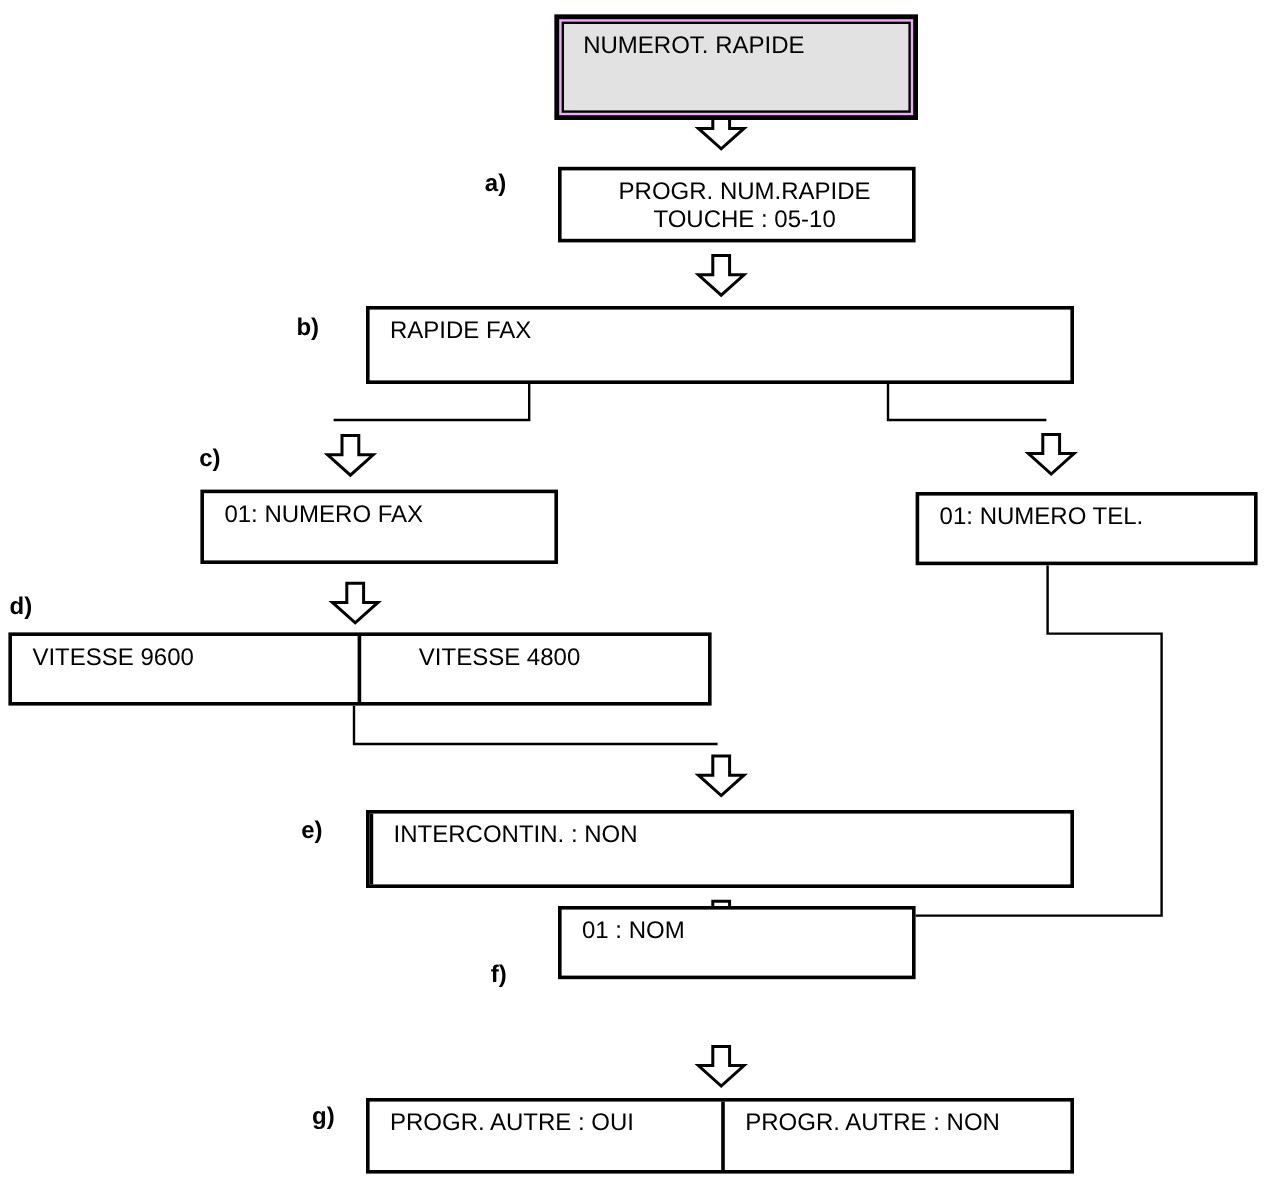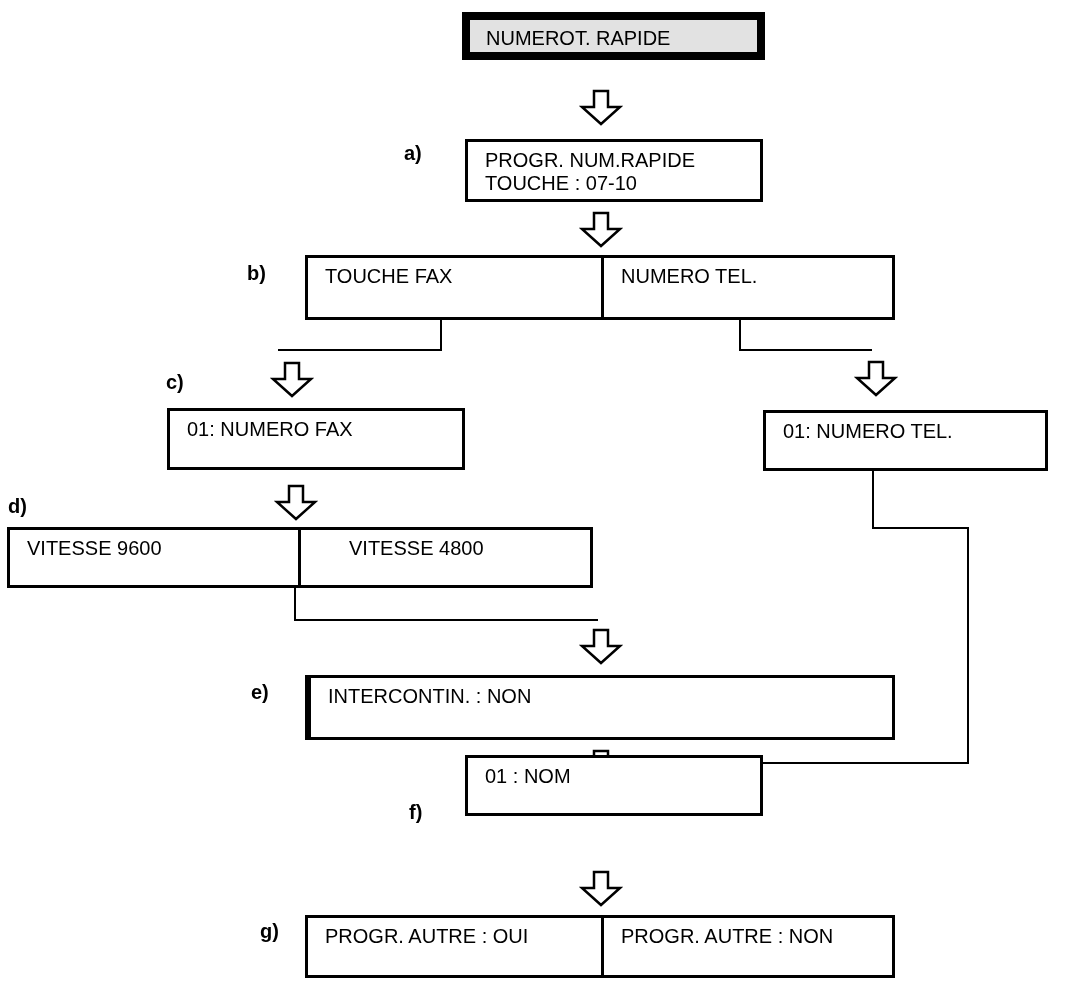--- a/index.html
+++ b/index.html
@@ -48,24 +48,24 @@
   .steplabel {
     position: absolute;
     font-size: 20px;
     font-weight: bold;
     white-space: nowrap;
   }
   
   .titlebox {
     position: absolute;
     left: 462px; top: 12px;
-    width: 303px; height: 48px;
+    width: 303px; height: 88px;
     box-sizing: border-box;
     border: 4px solid #000;
-    background: #000000;
+    background: #f0abfc;
     padding: 2px;
   }
   .titlebox .inner {
     width: 100%; height: 100%;
     box-sizing: border-box;
     border: 2px solid #000;
     background: #e2e2e2;
   }
   .titlebox .inner .txt {
     padding: 7px 0 0 16px;
@@ -95,31 +95,30 @@
     <path d="M594,872 L608,872 L608,888 L620,888 L601,905 L582,888 L594,888 Z" fill="#fff" stroke="#000" stroke-width="2.5"></path>
   </svg>
 
   <div class="titlebox">
     <div class="inner">
       <div class="txt">NUMEROT. RAPIDE</div>
     </div>
   </div>
 
   <div class="steplabel" style="left:404px; top:142px;">a)</div>
-  <div class="box" style="left:465px; top:139px; width:298px; height:63px;">
+  <div class="box" style="left:465px; top:139px; width:298px; height:63px;text-align:center;">
     <div class="cellpad">
       <div>PROGR. NUM.RAPIDE</div>
-      <div>TOUCHE : 07-10</div>
+      <div>TOUCHE : 05-10</div>
     </div>
   </div>
 
   <div class="steplabel" style="left:247px; top:262px;">b)</div>
   <div class="box split" style="left:305px; top:255px; width:590px; height:65px;">
-    <div class="cell" style="width:293px;">TOUCHE FAX</div>
-    <div class="cell right" style="flex:1;">NUMERO TEL.</div>
+    <div class="cell" style="width:293px;">RAPIDE FAX</div>
   </div>
 
   <div class="steplabel" style="left:166px; top:371px;">c)</div>
   <div class="box" style="left:167px; top:408px; width:298px; height:62px;">
     <div class="cellpad">01: NUMERO FAX</div>
   </div>
 
   <div class="box" style="left:763px; top:410px; width:285px; height:61px;">
     <div class="cellpad">01: NUMERO TEL.</div>
   </div>

